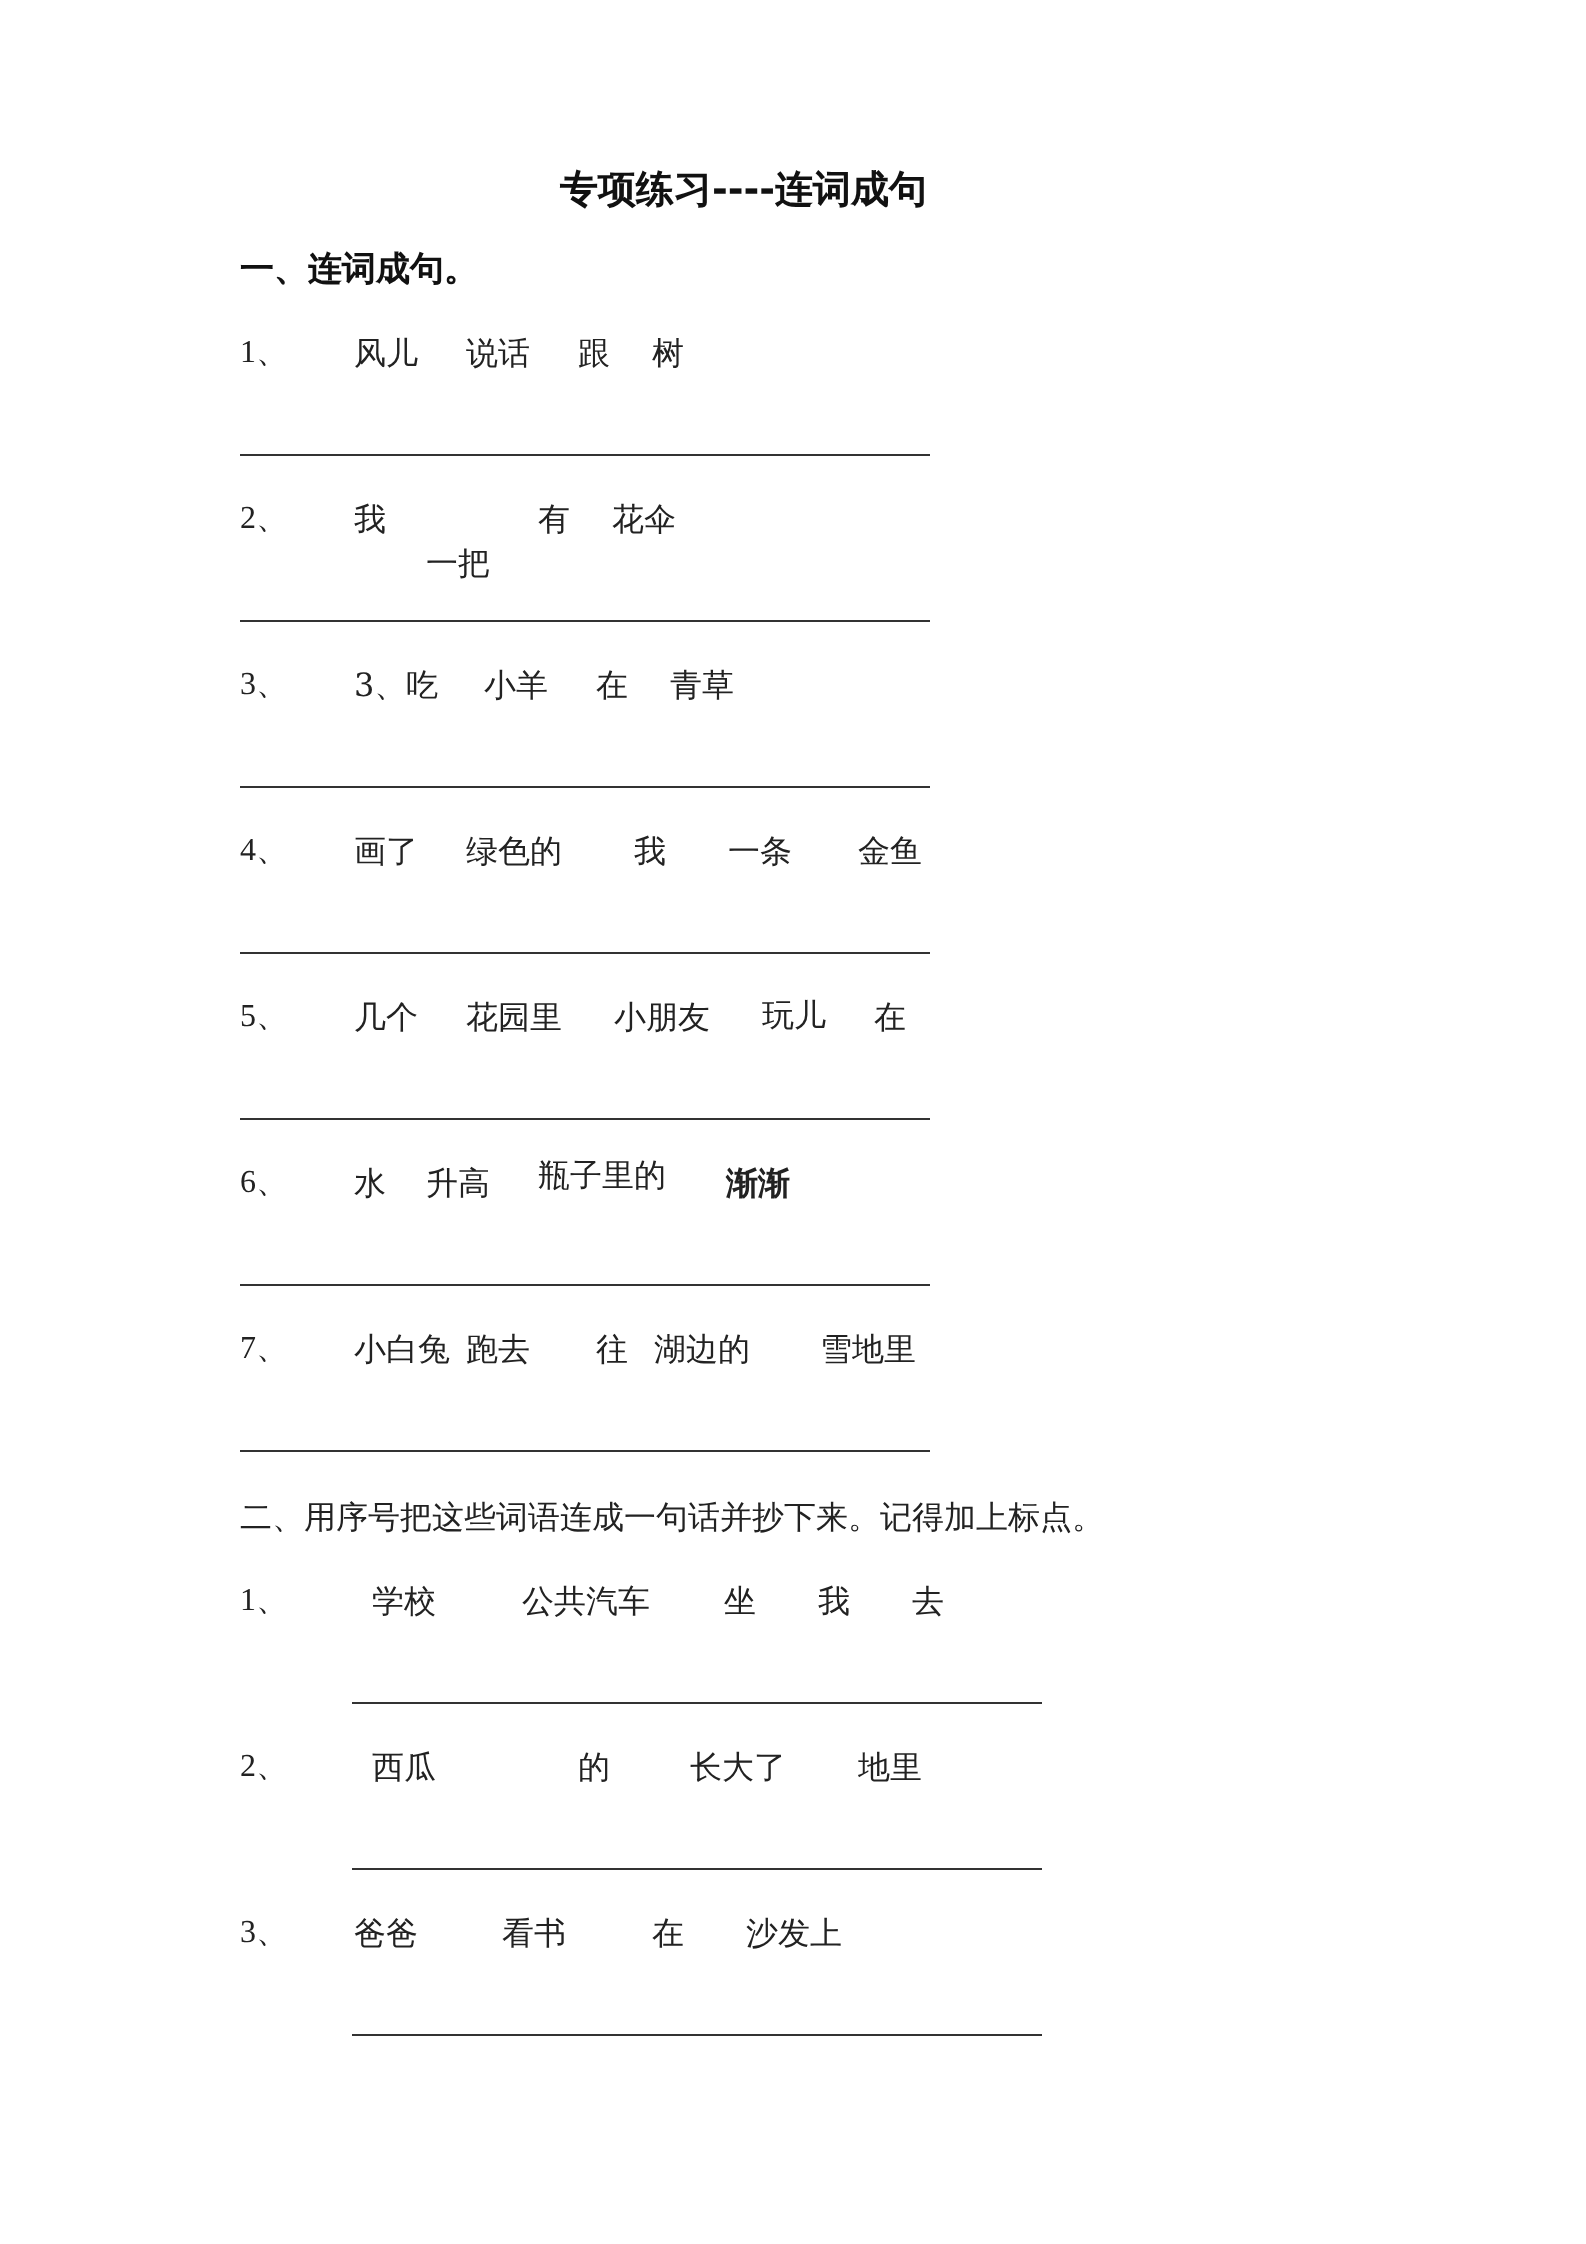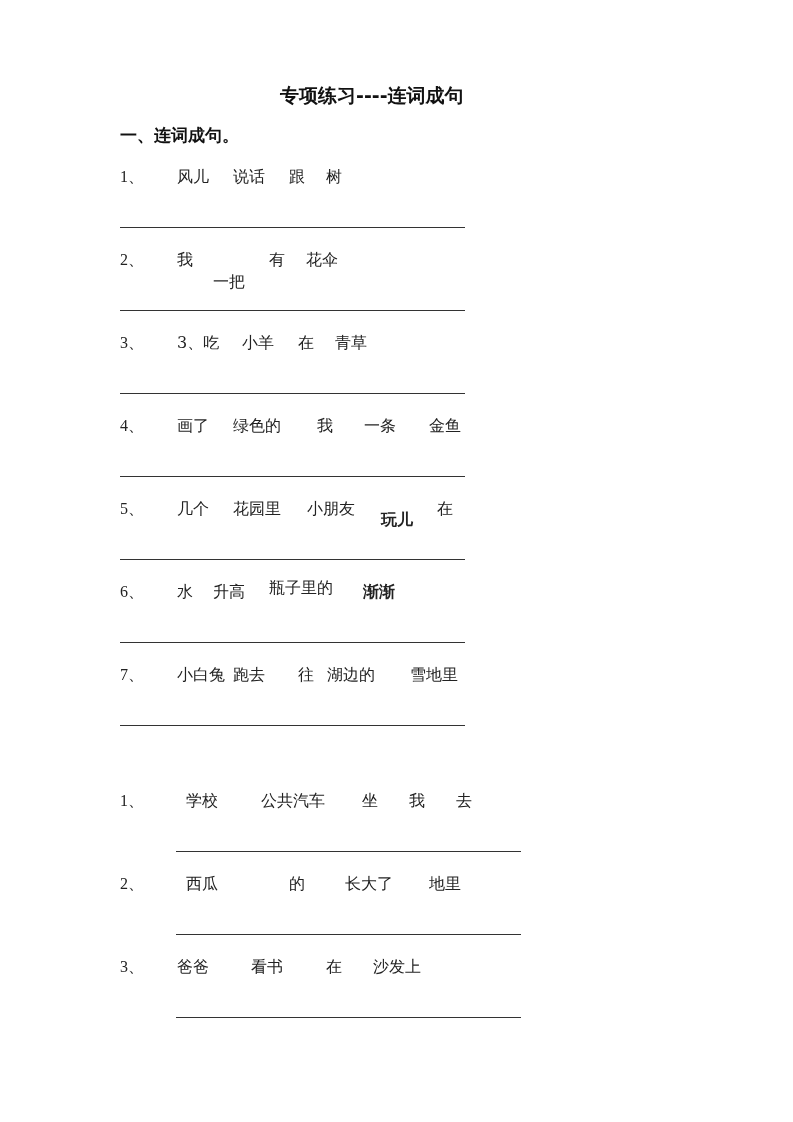--- a/index.html
+++ b/index.html
@@ -57,21 +57,21 @@
     <span class="abs txt" style="left:364px; top:418px;">一条</span>
     <span class="abs txt" style="left:429px; top:418px;">金鱼</span>
     <div class="line" style="left:120px; top:476px; width:345px;"></div>
   </div>
 
   <div>
     <span class="abs num" style="left:120px; top:501px;">5、</span>
     <span class="abs txt" style="left:177px; top:501px;">几个</span>
     <span class="abs txt" style="left:233px; top:501px;">花园里</span>
     <span class="abs txt" style="left:307px; top:501px;text-align:center;">小朋友</span>
-    <span class="abs txt" style="left:381px; top:512px;font-weight:bold;">玩儿</span>
+    <span class="abs txt" style="left:381px; top:500px;">玩儿</span>
     <span class="abs txt" style="left:437px; top:501px;">在</span>
     <div class="line" style="left:120px; top:559px; width:345px;"></div>
   </div>
 
   <div>
     <span class="abs num" style="left:120px; top:584px;">6、</span>
     <span class="abs txt" style="left:177px; top:584px;">水</span>
     <span class="abs txt" style="left:213px; top:584px;">升高</span>
     <span class="abs txt" style="left:269px; top:580px;">瓶子里的</span>
     <span class="abs txt" style="left:363px; top:584px;font-weight:bold;">渐渐</span>
@@ -81,20 +81,21 @@
   <div>
     <span class="abs num" style="left:120px; top:667px;">7、</span>
     <span class="abs txt" style="left:177px; top:667px;">小白兔</span>
     <span class="abs txt" style="left:233px; top:667px;">跑去</span>
     <span class="abs txt" style="left:298px; top:667px;">往</span>
     <span class="abs txt" style="left:327px; top:667px;">湖边的</span>
     <span class="abs txt" style="left:410px; top:667px;">雪地里</span>
     <div class="line" style="left:120px; top:725px; width:345px;"></div>
   </div>
 
+  <div class="abs txt" style="left:120px; top:751px;">二、用序号把这些词语连成一句话并抄下来。记得加上标点。</div>
 
   <div>
     <span class="abs num" style="left:120px; top:793px;">1、</span>
     <span class="abs txt" style="left:186px; top:793px;">学校</span>
     <span class="abs txt" style="left:261px; top:793px;">公共汽车</span>
     <span class="abs txt" style="left:362px; top:793px;">坐</span>
     <span class="abs txt" style="left:409px; top:793px;">我</span>
     <span class="abs txt" style="left:456px; top:793px;">去</span>
     <div class="line" style="left:176px; top:851px; width:345px;"></div>
   </div>

